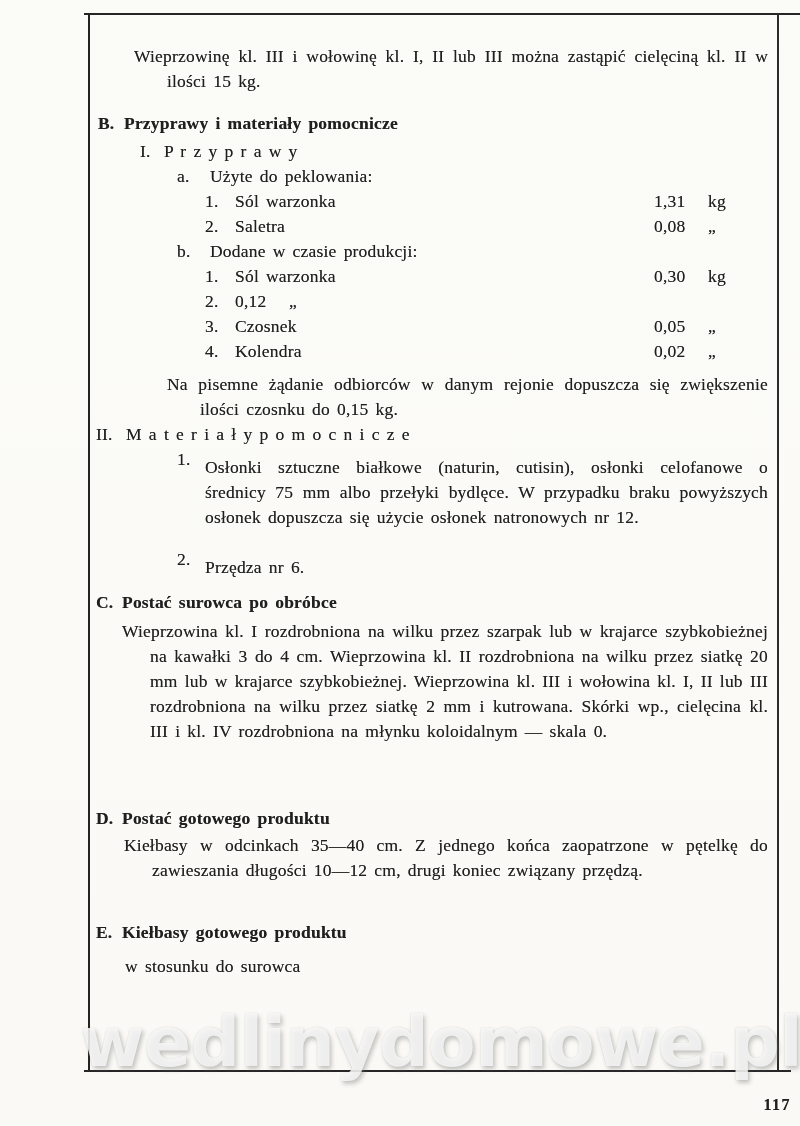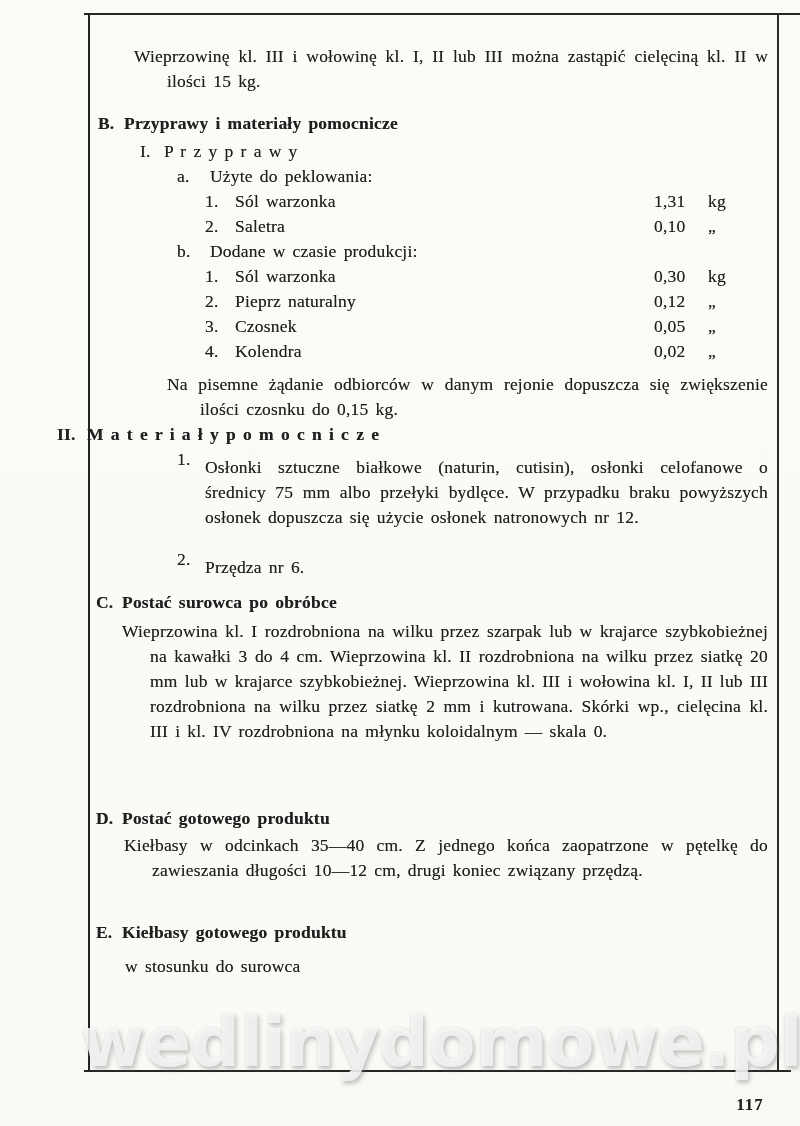--- a/index.html
+++ b/index.html
@@ -30,21 +30,21 @@
   .sec-head { display:flex; font-weight:bold; margin-right:32px; }
   .sec-head .sec-label { flex:0 0 26px; }
   #head-b { margin-top:17px; margin-left:98px; }
   #head-c { margin-top:10px; margin-left:96px; }
   #head-d { margin-top:12px; margin-left:96px; }
   #head-e { margin-top:12px; margin-left:96px; }
 
   .sub-head { display:flex; margin-right:32px; }
   #sub-i  { margin-top:3px; margin-left:140px; }
   #sub-i .sub-label  { flex:0 0 24px; }
-  #sub-ii { margin-left:57px;font-weight:bold; }
+  #sub-ii { margin-left:96px; }
   #sub-ii .sub-label { flex:0 0 30px; }
 
   .group-head { display:flex; margin-left:177px; margin-right:32px; }
   .group-label { flex:0 0 33px; }
 
   .spice-row  { display:flex; margin-left:205px; margin-right:30px; }
   .spice-num  { flex:0 0 30px; }
   .spice-name { flex:1 1 auto; }
   .spice-val  { flex:0 0 116px; }
   .amt        { display:inline-block; width:54px; }
@@ -67,21 +67,21 @@
   .wahan  { padding-left:25px;text-align:center; }
 
   .watermark {
     position:absolute; left:80px; top:1002px; z-index:6;
     font-family:"DejaVu Sans","Liberation Sans",sans-serif;
     font-weight:bold; font-size:70px; line-height:80px;
     color:rgba(255,255,255,0.80); white-space:nowrap; letter-spacing:-1px;
     text-shadow:2px 3px 4px rgba(110,110,110,0.38), 0 0 1px rgba(130,130,130,0.35);
   }
   .page-num {
-    position:absolute; right:36px; top:1096px; z-index:3;
+    position:absolute; right:9px; top:1096px; z-index:3;
     font-size:16px; font-weight:bold; letter-spacing:1.5px;
     text-shadow:0 0 0.5px rgba(20,20,20,0.55);
   }
 </style>
 </head>
 <body>
 
 <div class="rule-top"></div>
 <div class="border-left"></div>
 <div class="border-right"></div>
@@ -107,36 +107,35 @@
   </div>
 
   <div class="spice-row">
     <span class="spice-num">1.</span>
     <span class="spice-name">Sól warzonka</span>
     <span class="spice-val"><span class="amt">1,31</span><span class="unit">kg</span></span>
   </div>
   <div class="spice-row">
     <span class="spice-num">2.</span>
     <span class="spice-name">Saletra</span>
-    <span class="spice-val"><span class="amt">0,10</span><span class="unit">„</span></span>
+    <span class="spice-val"><span class="amt">0,08</span><span class="unit">„</span></span>
   </div>
 
   <div class="group-head">
     <span class="group-label">b.</span>
     <span class="group-title">Dodane w czasie produkcji:</span>
   </div>
 
   <div class="spice-row">
     <span class="spice-num">1.</span>
     <span class="spice-name">Sól warzonka</span>
     <span class="spice-val"><span class="amt">0,30</span><span class="unit">kg</span></span>
   </div>
   <div class="spice-row">
     <span class="spice-num">2.</span>
-    <span class="spice-name">Pieprz naturalny</span>
     <span class="spice-val"><span class="amt">0,12</span><span class="unit">„</span></span>
   </div>
   <div class="spice-row">
     <span class="spice-num">3.</span>
     <span class="spice-name">Czosnek</span>
     <span class="spice-val"><span class="amt">0,05</span><span class="unit">„</span></span>
   </div>
   <div class="spice-row">
     <span class="spice-num">4.</span>
     <span class="spice-name">Kolendra</span>

